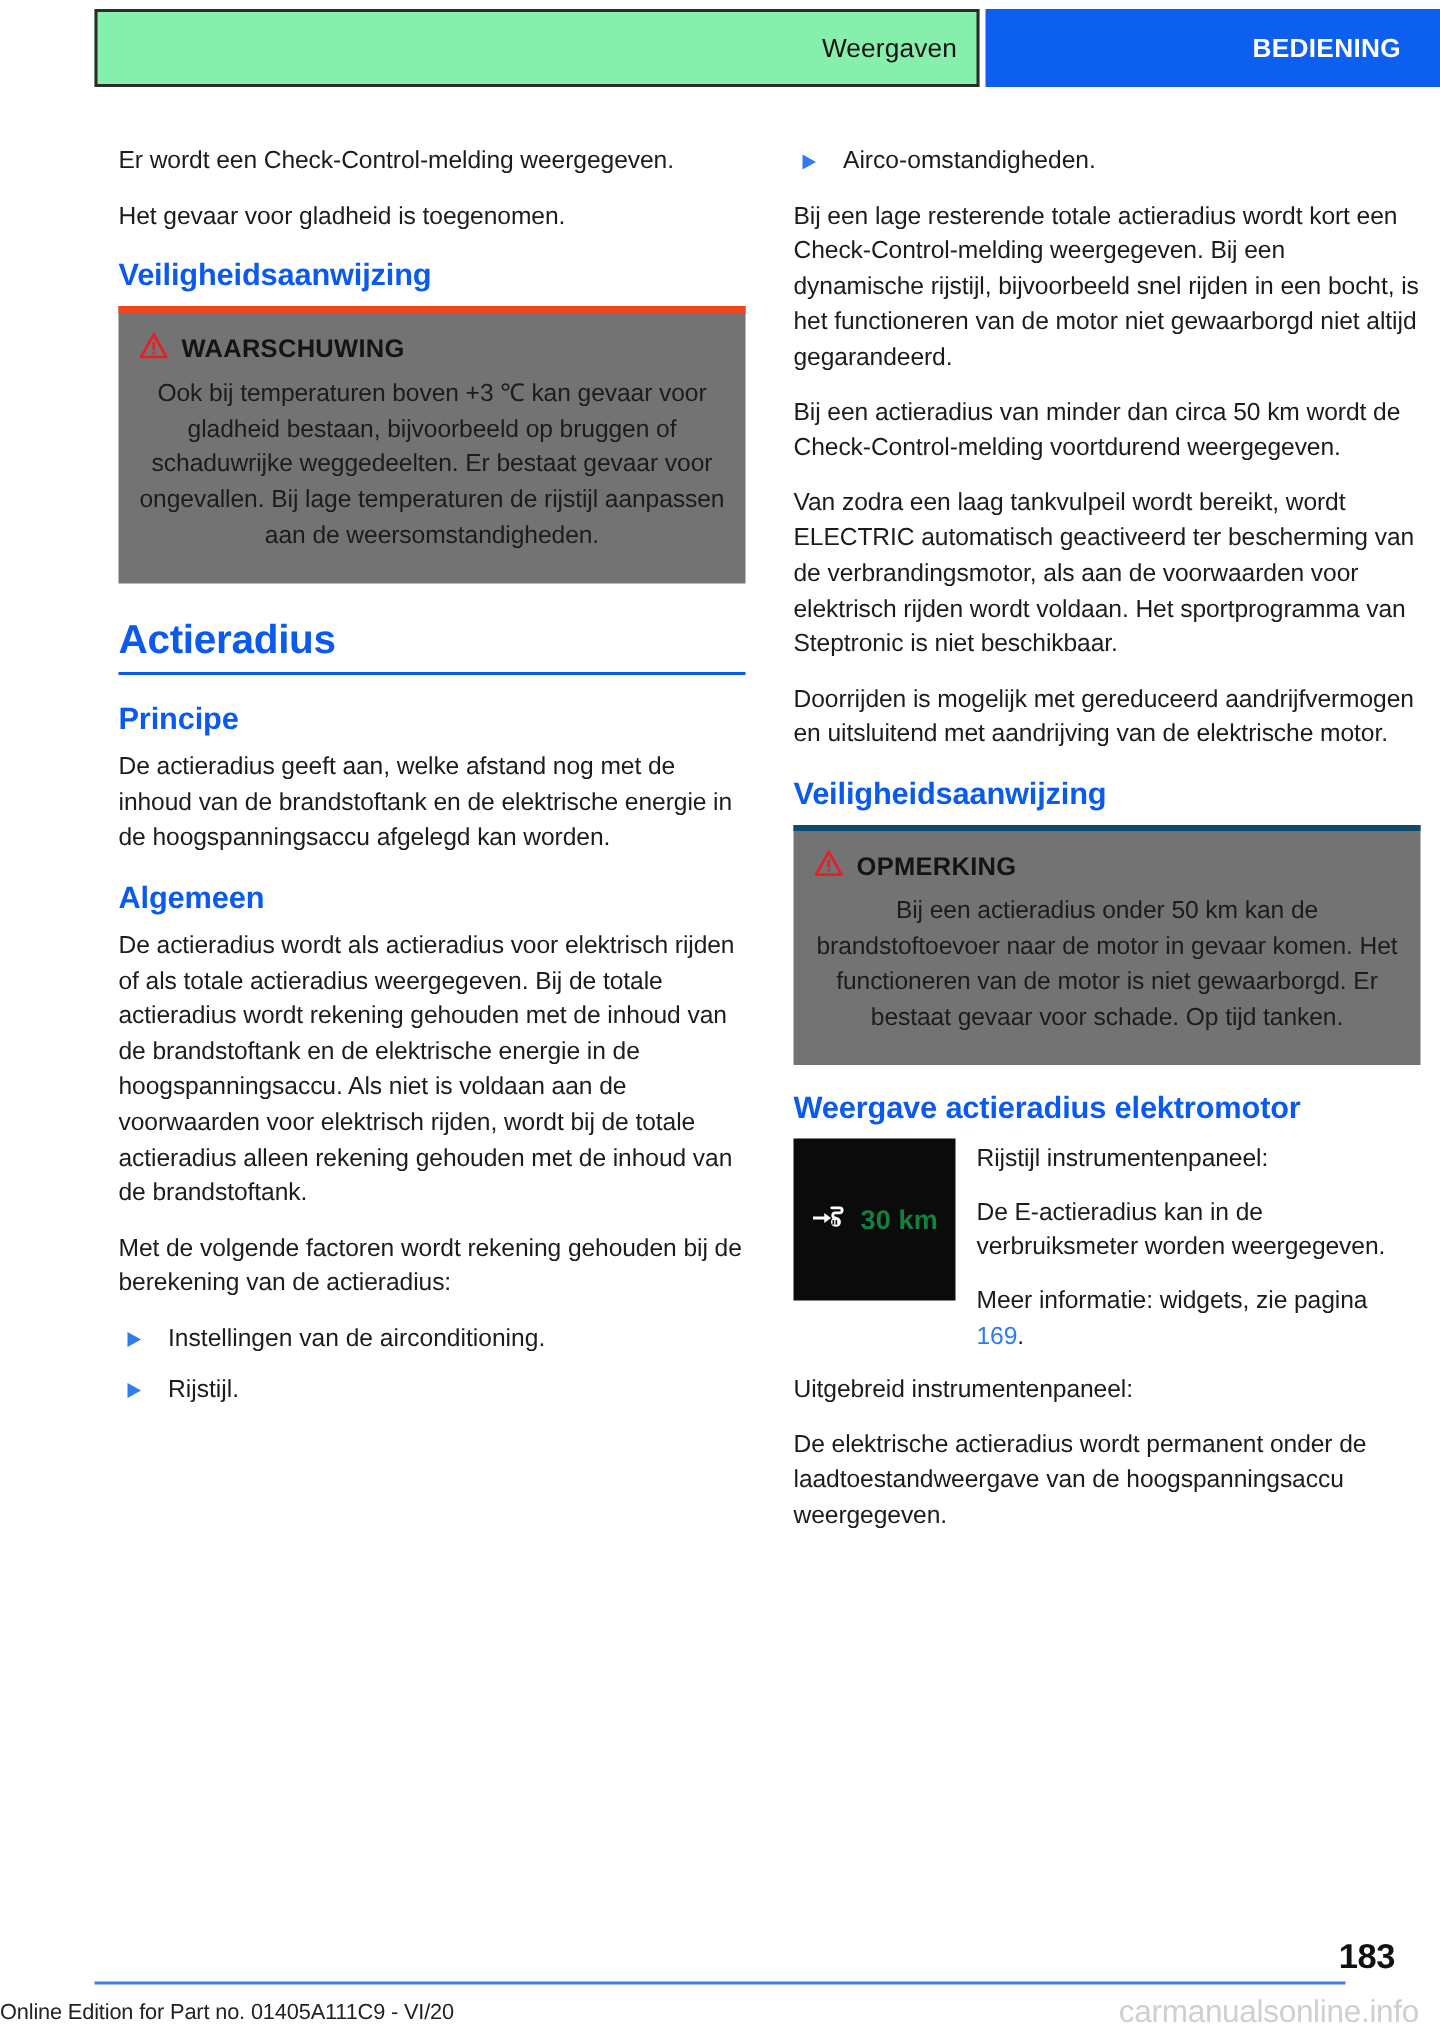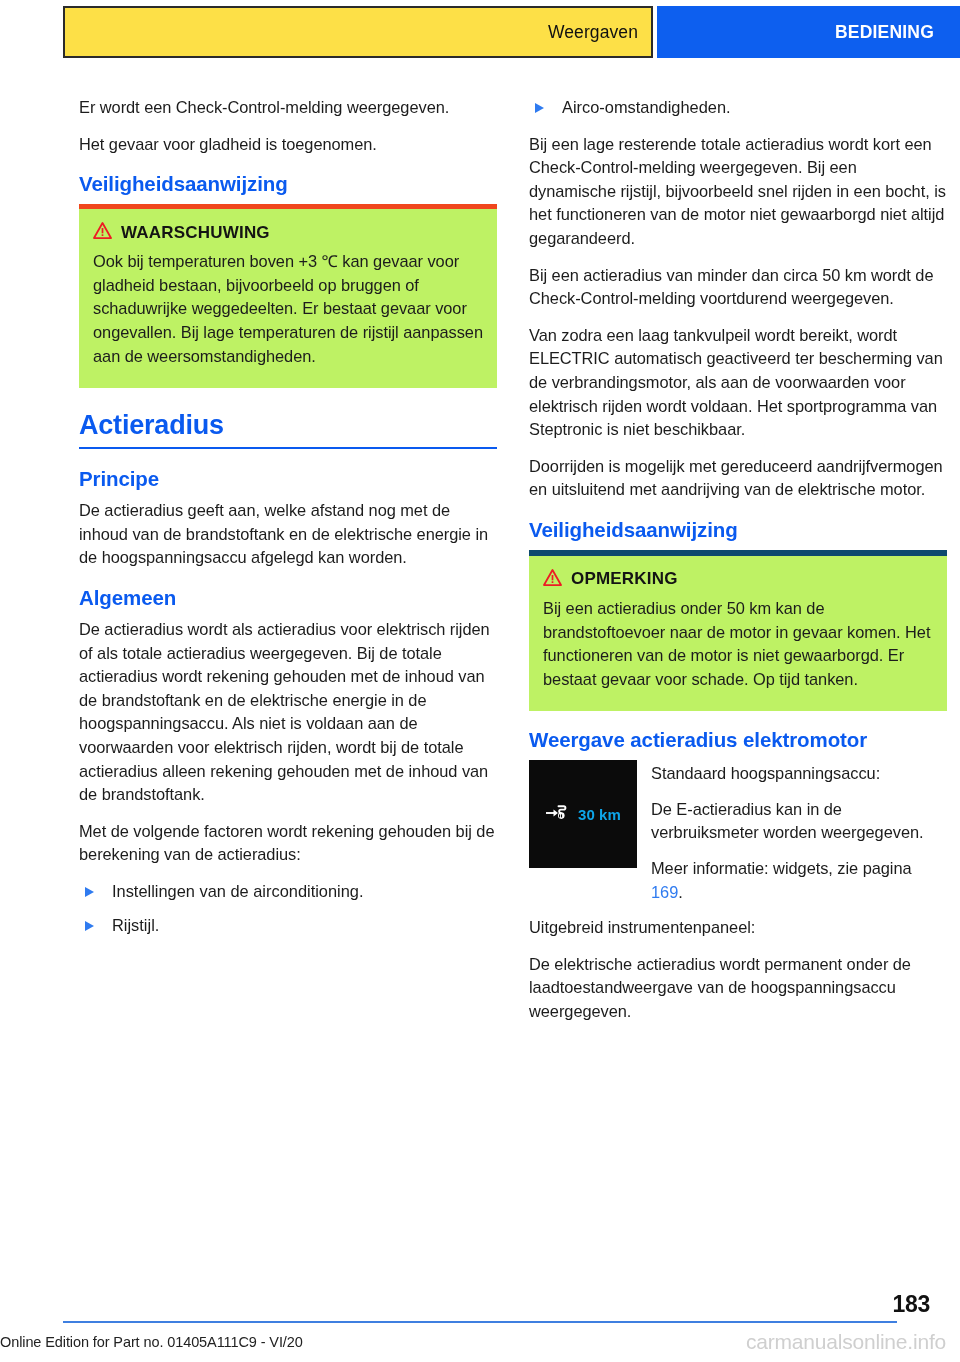--- a/index.html
+++ b/index.html
@@ -9,21 +9,21 @@
     font-family:"Liberation Sans", sans-serif;
     color:#1a1a1a;
     position:relative;
     overflow:hidden;
   }
 
   
   .header { position:absolute; left:0; top:0; width:960px; height:64px; }
   .header-tab {
     position:absolute; left:63px; top:6px; width:590px; height:52px;
-    border:2px solid #2b2b2b; background:#fde047;
+    border:2px solid #2b2b2b; background:#86efac;
     display:flex; align-items:center; justify-content:flex-end;
     padding-right:13px;
   }
   .header-tab-label { font-size:17.5px; color:#111; letter-spacing:.1px; }
   .header-band {
     position:absolute; left:657px; top:6px; width:303px; height:52px;
     background:#0d5fef;
     display:flex; align-items:center; justify-content:flex-end;
     padding-right:26px;
   }
@@ -77,26 +77,27 @@
   .tri-bullet {
     position:absolute; left:6px; top:7px;
     width:0; height:0;
     border-top:5.5px solid transparent;
     border-bottom:5.5px solid transparent;
     border-left:9px solid #2f7bf0;
   }
 
   
   .admon {
-    background:#bef264;
+    background:#737373;
     padding:13px 14px 20px 14px;
     margin-top:5px;
+    text-align:center;
   }
   .admon.warn   { border-top:5px solid #f0461d; }
-  .admon.note   { border-top:6px solid #0c4a6e; }
+  .admon.note   { border-top:4px solid #0c4a6e; }
   .admon-head {
     display:flex; align-items:center; gap:9px;
     margin-bottom:7px;
   }
   .admon-title {
     font-size:17px; font-weight:bold; color:#141414; letter-spacing:.2px;
   }
   .warn-tri { display:block; }
   .admon p {
     font-size:16.4px; line-height:23.6px; color:#1c1c1c;
@@ -109,21 +110,21 @@
     flex:0 0 auto;
     width:108px; height:108px;
     background:#0b0b0b;
     position:relative;
   }
   .fig-inner {
     position:absolute; left:0; top:0; right:0; bottom:0;
     display:flex; align-items:center; justify-content:center; gap:7px;
   }
   .fig-km {
-    color:#0ea5e9; font-size:15px; font-weight:bold; letter-spacing:.1px;
+    color:#15803d; font-size:18px; font-weight:bold; letter-spacing:.1px;
   }
   .figure-text { flex:1 1 auto; padding-top:2px; }
   .figure-text p.body { margin-bottom:12px; }
   .figure-text p.body:last-child { margin-bottom:0; }
   .xref { color:#2f7bf0; }
 
   .after-figure { margin-top:12px; }
 
   
   .footer { position:absolute; left:0; bottom:0; width:960px; height:90px; }
@@ -249,21 +250,21 @@
               <path d="M13.5 4.2 L18.8 4.2 C21 4.2 21 7.6 18.8 7.6 L15.8 7.6 C13.6 7.6 13.6 11 15.8 11" fill="none" stroke="#ffffff" stroke-width="1.9" stroke-linecap="round"></path>
               <circle cx="16.3" cy="13.6" r="3.3" fill="#ffffff"></circle>
               <rect x="14.0" y="12.4" width="1.1" height="3.0" fill="#0b0b0b"></rect>
               <rect x="16.0" y="12.4" width="1.1" height="3.0" fill="#0b0b0b"></rect>
             </svg>
           </span>
           <span class="fig-km">30 km</span>
         </div>
       </div>
       <div class="figure-text">
-        <p class="body">Standaard hoogspanningsaccu:</p>
+        <p class="body">Rijstijl instrumentenpaneel:</p>
         <p class="body">De E-actieradius kan in de verbruiksmeter worden weergegeven.</p>
         <p class="body"><span>Meer informatie: widgets, zie pagina </span><span class="xref">169</span><span>.</span></p>
       </div>
     </div>
 
     <div class="after-figure">
       <p class="body">Uitgebreid instrumentenpaneel:</p>
       <p class="body">De elektrische actieradius wordt permanent onder de laadtoestandweergave van de hoogspanningsaccu weergegeven.</p>
     </div>
 

